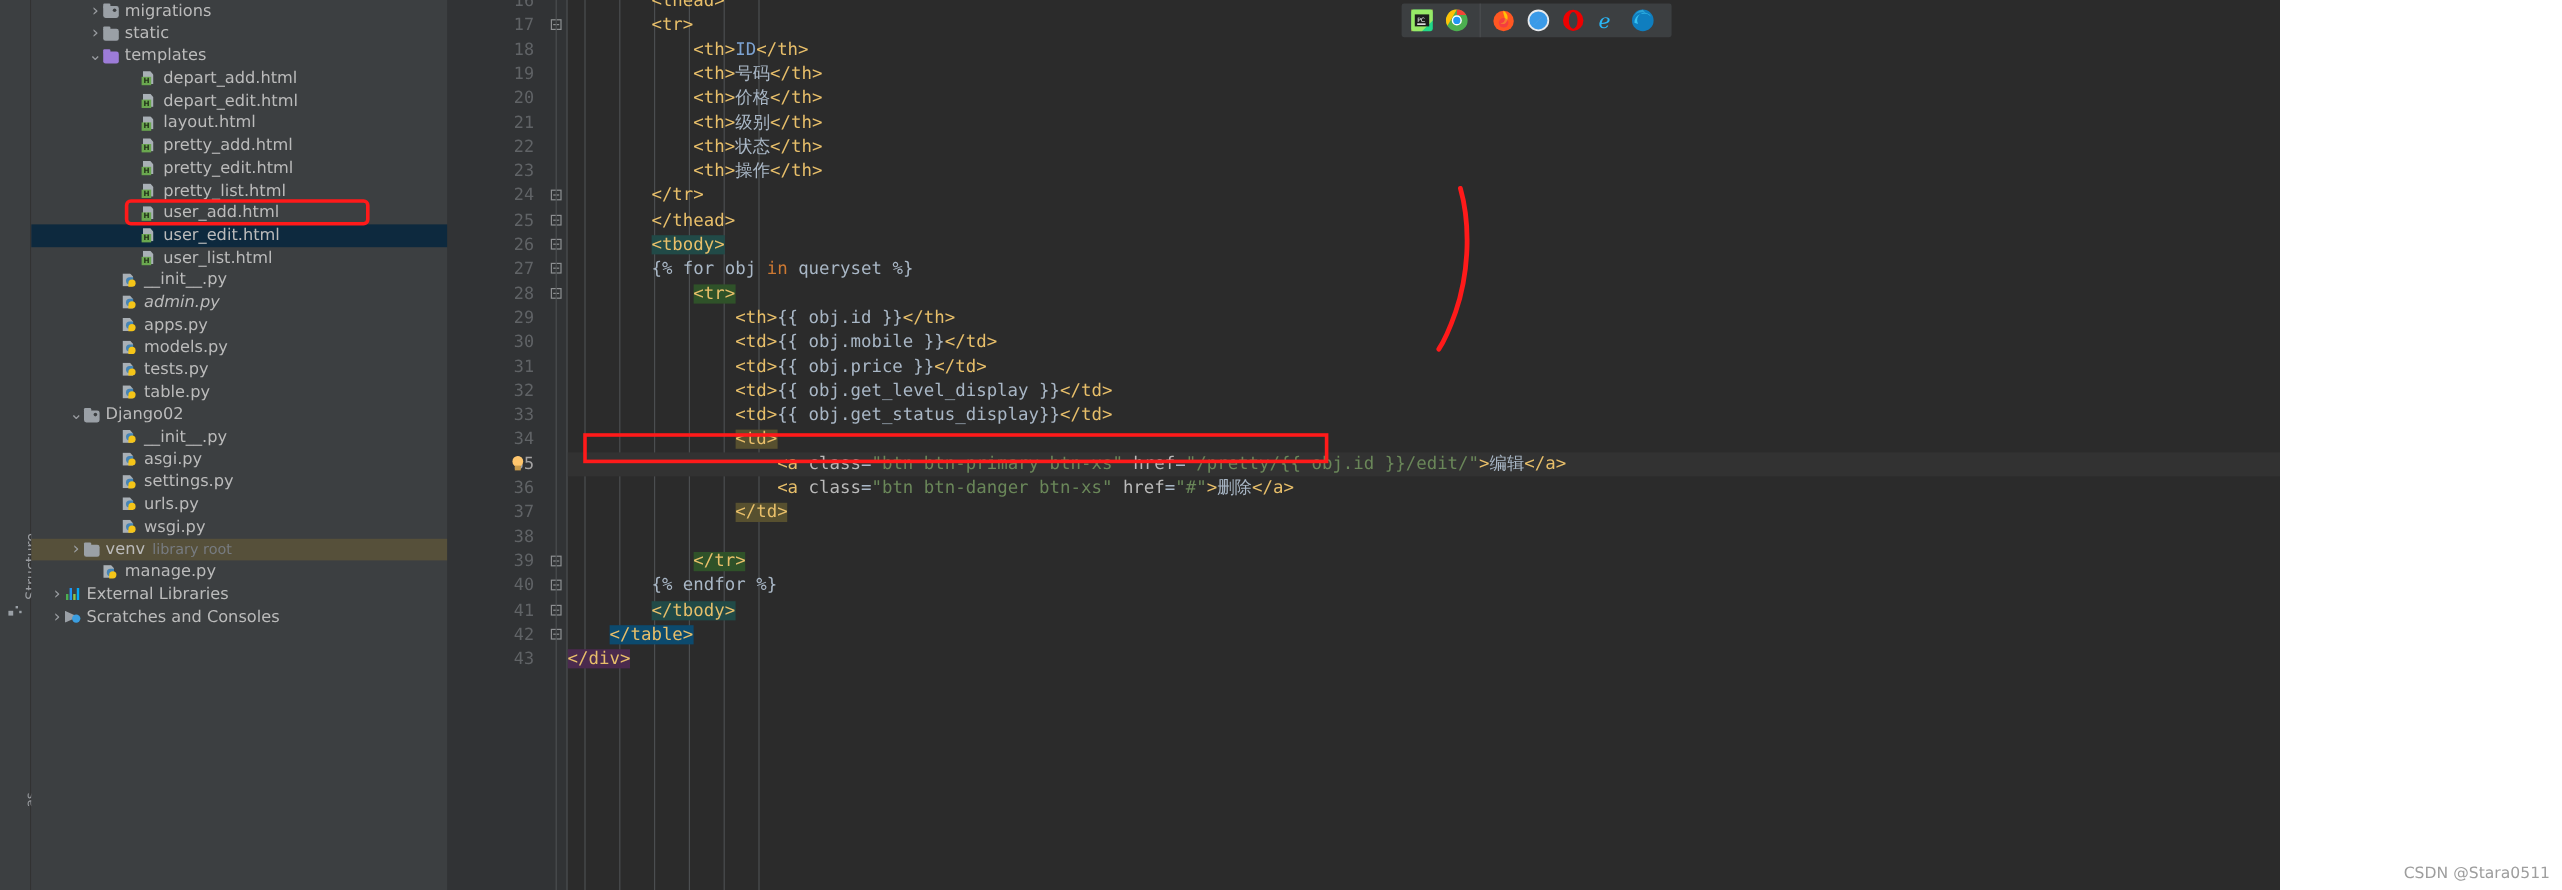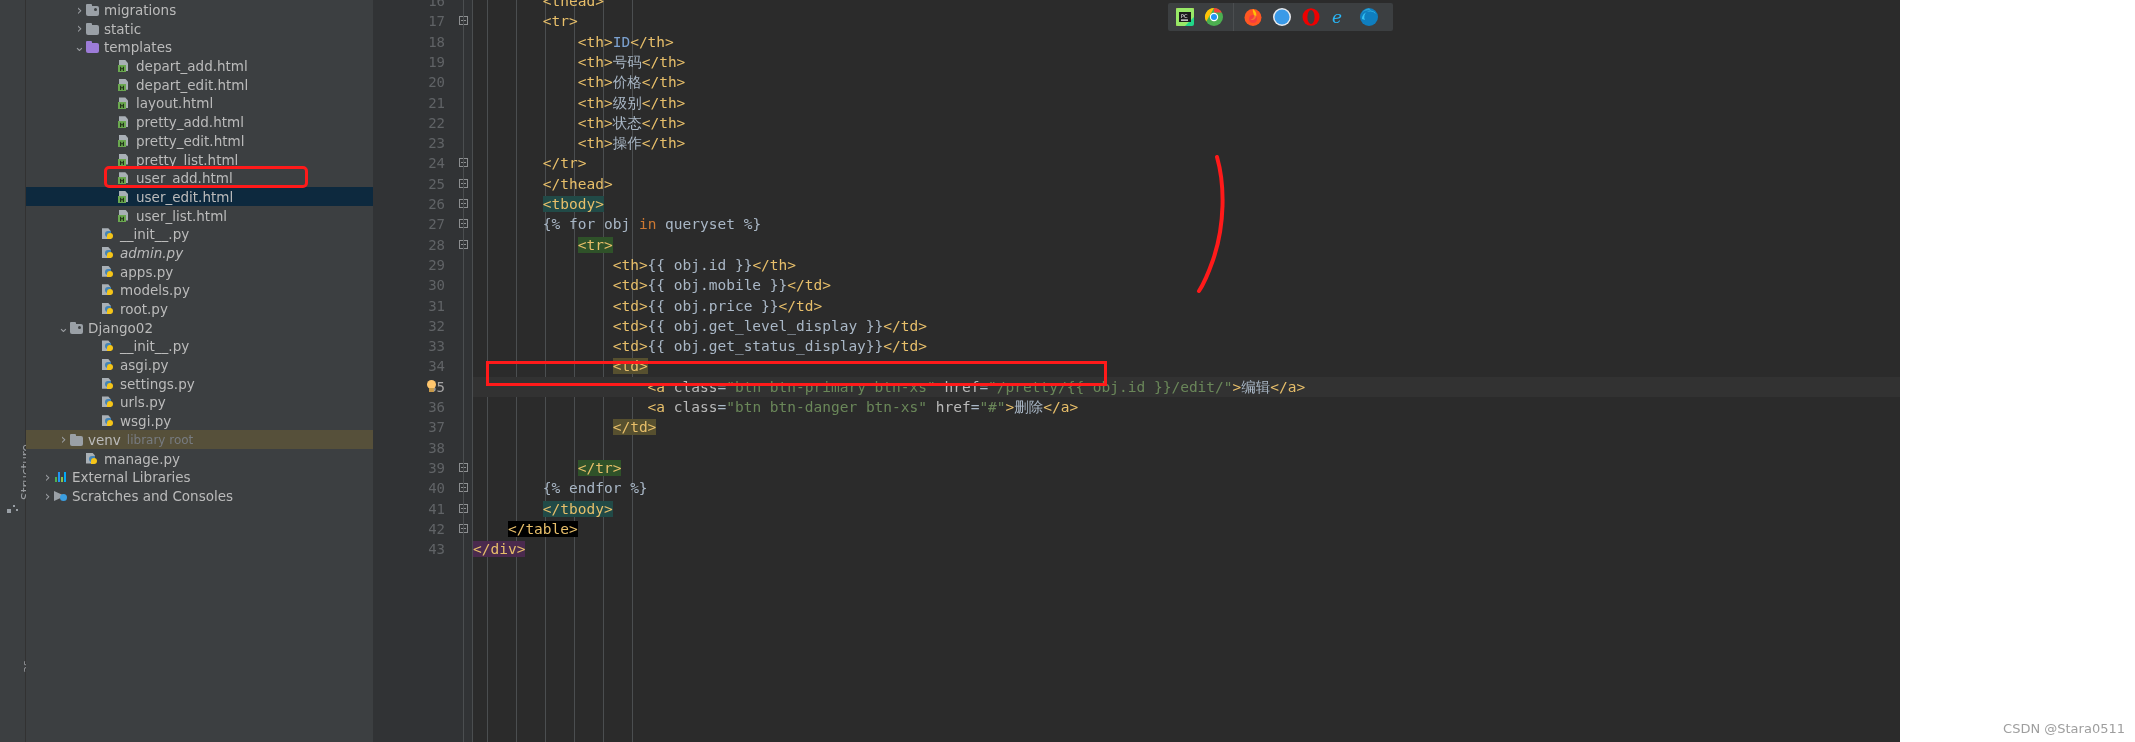--- a/index.html
+++ b/index.html
@@ -129,21 +129,21 @@
   }
   .tag { color:#e8bf6a; }
   .atn { color:#bababa; }
   .str { color:#6a8759; }
   .txt { color:#a9b7c6; }
   .kw  { color:#cc7832; }
   .id-blue { color:#7ca2d1; }
   .hl-teal { background:#214a47; }
   .hl-green { background:#2f5229; }
   .hl-olive { background:#57502f; }
-  .hl-slate { background:#000000; }
+  .hl-slate { background:#0c4a6e; }
   .hl-purple { background:#4a2a4e; }
 
   .bulb {
     position:absolute; width:13px; height:15px;
   }
   .bulb::before {
     content:''; position:absolute; left:2px; top:0; width:9px; height:9px;
     background:#ffc66d; border-radius:50%;
   }
   .bulb::after {
@@ -222,21 +222,22 @@
       <div class="tree-row" style="padding-left: 80px;"><span class="arrow"></span><span class="ic ic-html"></span><span class="tree-label">pretty_add.html</span></div>
       <div class="tree-row" style="padding-left: 80px;"><span class="arrow"></span><span class="ic ic-html"></span><span class="tree-label">pretty_edit.html</span></div>
       <div class="tree-row" style="padding-left: 80px;"><span class="arrow"></span><span class="ic ic-html"></span><span class="tree-label">pretty_list.html</span></div>
       <div class="tree-row" style="padding-left: 80px;"><span class="arrow"></span><span class="ic ic-html"></span><span class="tree-label">user_add.html</span></div>
       <div class="tree-row sel-blue" style="padding-left: 80px;"><span class="arrow"></span><span class="ic ic-html"></span><span class="tree-label">user_edit.html</span></div>
       <div class="tree-row" style="padding-left: 80px;"><span class="arrow"></span><span class="ic ic-html"></span><span class="tree-label">user_list.html</span></div>
       <div class="tree-row" style="padding-left: 64px;"><span class="arrow"></span><span class="ic ic-py"><span class="pyg1"></span><span class="pyg2"></span></span><span class="tree-label">__init__.py</span></div>
       <div class="tree-row" style="padding-left: 64px; font-style: italic;"><span class="arrow"></span><span class="ic ic-py"><span class="pyg1"></span><span class="pyg2"></span></span><span class="tree-label">admin.py</span></div>
       <div class="tree-row" style="padding-left: 64px;"><span class="arrow"></span><span class="ic ic-py"><span class="pyg1"></span><span class="pyg2"></span></span><span class="tree-label">apps.py</span></div>
       <div class="tree-row" style="padding-left: 64px;"><span class="arrow"></span><span class="ic ic-py"><span class="pyg1"></span><span class="pyg2"></span></span><span class="tree-label">models.py</span></div>
-      <div class="tree-row" style="padding-left: 64px;"><span class="arrow"></span><span class="ic ic-py"><span class="pyg1"></span><span class="pyg2"></span></span><span class="tree-label">root.py</span></div>
+      <div class="tree-row" style="padding-left: 64px;"><span class="arrow"></span><span class="ic ic-py"><span class="pyg1"></span><span class="pyg2"></span></span><span class="tree-label">tests.py</span></div>
+      <div class="tree-row" style="padding-left: 64px;"><span class="arrow"></span><span class="ic ic-py"><span class="pyg1"></span><span class="pyg2"></span></span><span class="tree-label">table.py</span></div>
       <div class="tree-row" style="padding-left: 32px;"><span class="arrow" style="font-size: 13px; line-height: 10px;">⌄</span><span class="ic ic-folder dot"><span class="pt"></span></span><span class="tree-label">Django02</span></div>
       <div class="tree-row" style="padding-left: 64px;"><span class="arrow"></span><span class="ic ic-py"><span class="pyg1"></span><span class="pyg2"></span></span><span class="tree-label">__init__.py</span></div>
       <div class="tree-row" style="padding-left: 64px;"><span class="arrow"></span><span class="ic ic-py"><span class="pyg1"></span><span class="pyg2"></span></span><span class="tree-label">asgi.py</span></div>
       <div class="tree-row" style="padding-left: 64px;"><span class="arrow"></span><span class="ic ic-py"><span class="pyg1"></span><span class="pyg2"></span></span><span class="tree-label">settings.py</span></div>
       <div class="tree-row" style="padding-left: 64px;"><span class="arrow"></span><span class="ic ic-py"><span class="pyg1"></span><span class="pyg2"></span></span><span class="tree-label">urls.py</span></div>
       <div class="tree-row" style="padding-left: 64px;"><span class="arrow"></span><span class="ic ic-py"><span class="pyg1"></span><span class="pyg2"></span></span><span class="tree-label">wsgi.py</span></div>
       <div class="tree-row sel-olive" style="padding-left: 32px;"><span class="arrow" style="font-size: 14px;">›</span><span class="ic ic-folder"></span><span class="tree-label">venv</span><span class="tree-sub">library root</span></div>
       <div class="tree-row" style="padding-left: 48px;"><span class="arrow"></span><span class="ic ic-py"><span class="pyg1"></span><span class="pyg2"></span></span><span class="tree-label">manage.py</span></div>
       <div class="tree-row" style="padding-left: 16px;"><span class="arrow" style="font-size: 14px;">›</span><span class="ic ic-lib"><span style="position: absolute; bottom: 2px; width: 2px; left: 2px; height: 5px; background: rgb(76, 175, 80);"></span><span style="position: absolute; bottom: 2px; width: 2px; left: 5px; height: 10px; background: rgb(33, 150, 243);"></span><span style="position: absolute; bottom: 2px; width: 2px; left: 8px; height: 5px; background: rgb(139, 195, 74);"></span><span style="position: absolute; bottom: 2px; width: 2px; left: 11px; height: 10px; background: rgb(3, 169, 244);"></span></span><span class="tree-label">External Libraries</span></div>
       <div class="tree-row" style="padding-left: 16px;"><span class="arrow" style="font-size: 14px;">›</span><span class="ic ic-scr"></span><span class="tree-label">Scratches and Consoles</span></div>

